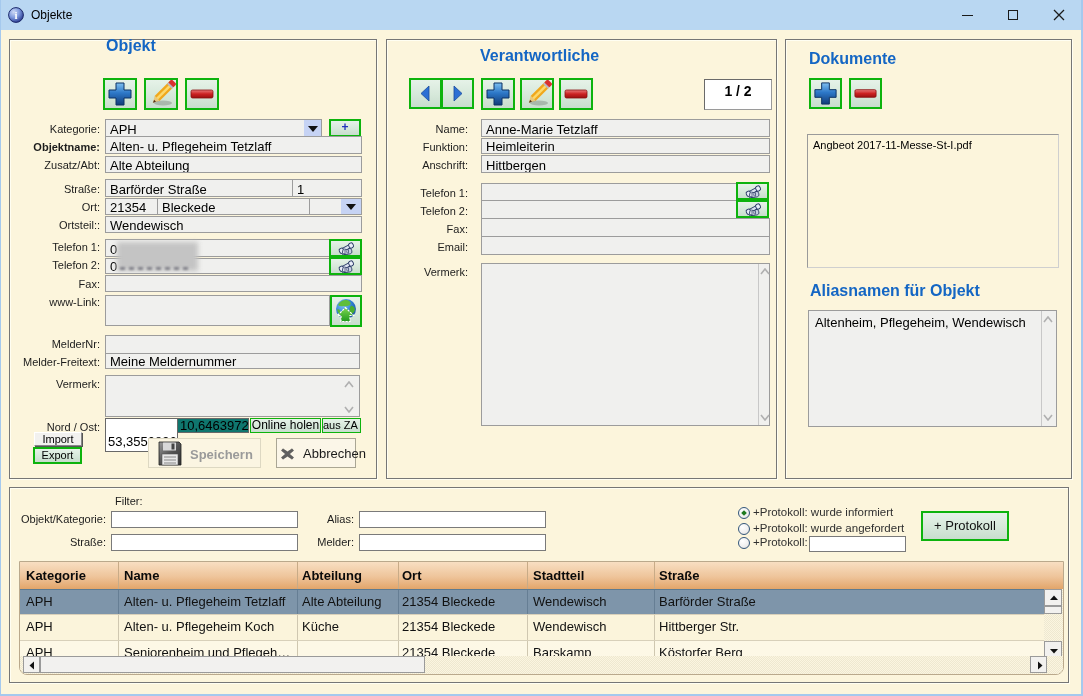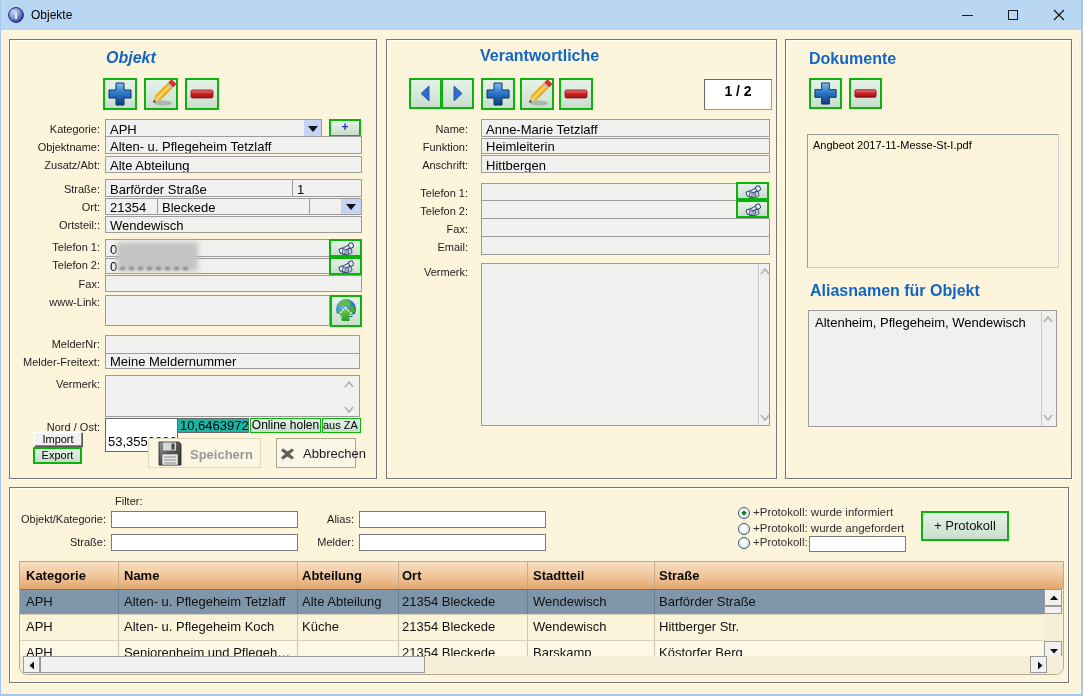--- a/index.html
+++ b/index.html
@@ -98,21 +98,21 @@
 <div class="cap" style="left:990px;">
     <div style="position:absolute;left:18px;top:10px;width:10px;height:10px;border:1px solid #1a1a1a;"></div>
   </div>
 <div class="cap" style="left:1036px;">
 <svg width="46" height="30">
       <path d="M18 10 L28 20 M28 10 L18 20" stroke="#1a1a1a" stroke-width="1.3"></path>
     </svg>
 </div>
 
 <div class="panel" style="left:9px;top:39px;width:368px;height:440px;"></div>
-<div class="hd" style="left:106px;top:49px;font-style:italic;">Objekt</div>
+<div class="hd" style="left:106px;top:37px;">Objekt</div>
 
 <div class="gbtn" style="left:103px;top:78px;width:34px;height:32px;">
 <svg width="30" height="28" viewBox="0 0 30 28">
       <defs>
 <linearGradient id="plg" x1="0" y1="0" x2="0" y2="1">
           <stop offset="0" stop-color="#7fc0f0"></stop>
           <stop offset="0.45" stop-color="#2d78c8"></stop>
           <stop offset="1" stop-color="#123c78"></stop>
         </linearGradient>
 </defs>
@@ -145,21 +145,21 @@
     </svg>
 </div>
 
 <div class="lbl" style="left:0px;top:123px;width:100px;">Kategorie:</div>
 <div class="fld" style="left:105px;top:119px;width:217px;height:18px;padding-top:3px;">APH</div>
 <div style="position:absolute;left:304px;top:120px;width:17px;height:16px;background:#c6d3f4;"></div>
 <svg style="position:absolute;left:308px;top:126px;" width="10" height="6" viewBox="0 0 10 6">
     <path d="M0 0 h10 l-5 6 z" fill="#111"></path>
   </svg>
 <div class="gbtn" style="left:329px;top:119px;width:32px;height:18px;text-align:center;font-size:12px;font-weight:bold;color:#2233bb;line-height:13px;">+</div>
-<div class="lbl" style="left:0px;top:141px;width:100px;">Objektname:</div>
+<div class="lbl" style="left:0px;top:141px;width:100px;font-weight:bold;">Objektname:</div>
 <div class="fld" style="left:105px;top:136px;width:257px;height:18px;padding-top:3px;">Alten- u. Pflegeheim Tetzlaff</div>
 <div class="lbl" style="left:0px;top:159px;width:100px;">Zusatz/Abt:</div>
 <div class="fld" style="left:105px;top:156px;width:257px;height:17px;padding-top:2px;">Alte Abteilung</div>
 
 <div class="lbl" style="left:0px;top:183px;width:100px;">Straße:</div>
 <div class="fld" style="left:105px;top:179px;width:188px;height:18px;padding-top:3px;">Barförder Straße</div>
 <div class="fld" style="left:292px;top:179px;width:70px;height:18px;padding-top:3px;">1</div>
 <div class="lbl" style="left:0px;top:201px;width:100px;">Ort:</div>
 <div class="fld" style="left:105px;top:198px;width:53px;height:17px;padding-top:2px;">21354</div>
 <div class="fld" style="left:157px;top:198px;width:153px;height:17px;padding-top:2px;">Bleckede</div>
@@ -211,21 +211,21 @@
 <div class="fld" style="left:105px;top:375px;width:255px;height:42px;"></div>
 <svg style="position:absolute;left:344px;top:381px;" width="10" height="7" viewBox="0 0 10 7">
     <path d="M1 6 L5 1 L9 6" fill="none" stroke="#b0b0b0" stroke-width="1.6"></path>
   </svg>
 <svg style="position:absolute;left:344px;top:406px;" width="10" height="7" viewBox="0 0 10 7">
     <path d="M1 1 L5 6 L9 1" fill="none" stroke="#b0b0b0" stroke-width="1.6"></path>
   </svg>
 
 <div class="lbl" style="left:0px;top:421px;width:100px;">Nord / Ost:</div>
 <div class="fld" style="left:105px;top:418px;width:73px;height:33px;background:#fff;border:1px solid #686868;padding:16px 2px;font-size:13px;line-height:13px;">53,3550896</div>
-<div class="fld" style="left:177px;top:418px;width:72px;height:15px;background:#14b8a6;border:1px solid #686868;padding:0 2px;font-size:13px;line-height:13px;">10,6463972</div>
+<div class="fld" style="left:177px;top:418px;width:72px;height:15px;background:#0f766e;border:1px solid #686868;padding:0 2px;font-size:13px;line-height:13px;">10,6463972</div>
 <div class="gbtn" style="left:250px;top:418px;width:71px;height:15px;border-width:1px;font-size:12px;text-align:center;line-height:12px;color:#000;">Online holen</div>
 <div class="gbtn" style="left:322px;top:418px;width:39px;height:15px;border-width:1px;font-size:11px;text-align:left;line-height:12px;color:#000;">aus ZA</div>
 
 <div style="position:absolute;left:34px;top:432px;width:48px;height:14px;background:#f2f1ef;border:1px solid #888;border-top-color:#fff;border-left-color:#fff;box-shadow:1px 1px 0 #555;font-size:11px;text-align:center;line-height:12px;">Import</div>
 <div class="gbtn" style="left:33px;top:447px;width:49px;height:17px;font-size:11px;text-align:center;line-height:13px;color:#000;">Export</div>
 
 <div style="position:absolute;left:148px;top:438px;width:113px;height:30px;background:#fbf5e2;border:1px solid #ddd8c2;"></div>
 <svg style="position:absolute;left:157px;top:441px;" width="26" height="25" viewBox="0 0 26 25">
     <use href="#floppy"></use>
   </svg>

